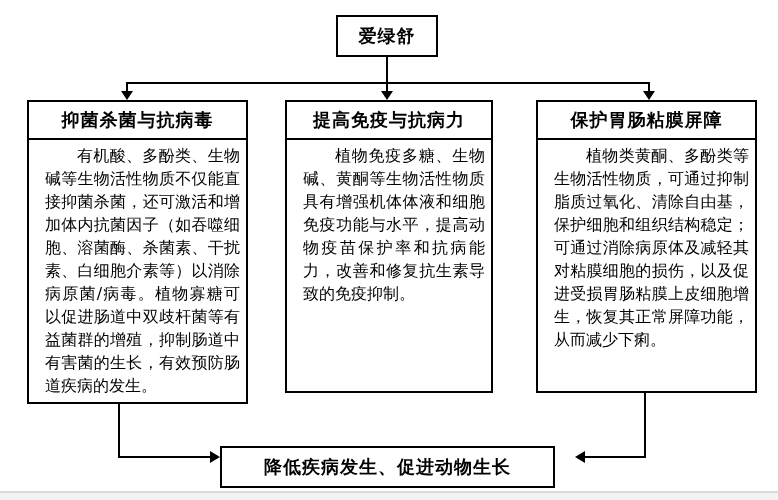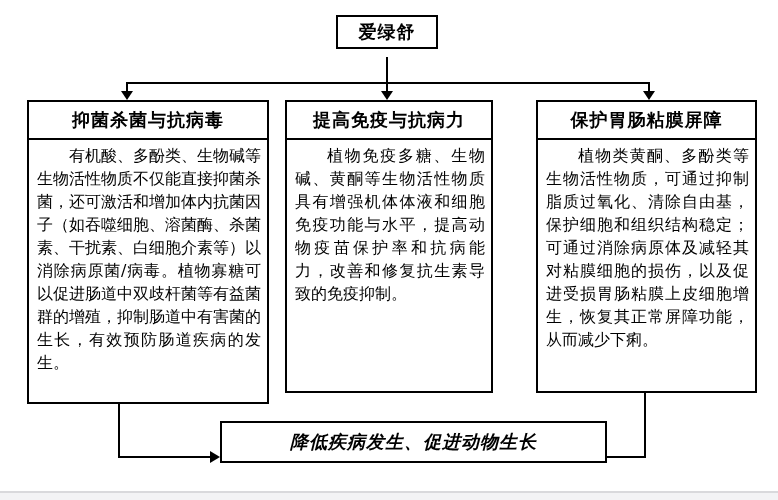--- a/index.html
+++ b/index.html
@@ -22,46 +22,46 @@
     font-weight:bold;
     font-size:18px;
     text-align:center;
     letter-spacing:1px;
   }
   .single-line{
     display:flex;align-items:center;justify-content:center;
   }
 
   
-  #root-node{left:336px;top:15px;width:102px;height:34px;justify-content:center;}
+  #root-node{left:336px;top:15px;width:102px;height:42px;justify-content:center;}
 
   
   .branch{top:100px;}
-  #branch-1{left:27px;width:242px;height:304px;}
+  #branch-1{left:27px;width:221px;height:304px;}
   #branch-2{left:285px;width:208px;height:293px;}
   #branch-3{left:536px;width:221px;height:293px;}
 
   .branch-header{
     box-sizing:border-box;
     height:38px;
     border-bottom:2px solid var(--line);
     display:flex;align-items:center;justify-content:center;
   }
   .branch-body{
     box-sizing:border-box;
-    padding:4px 6px 0 8px;
+    padding:4px 6px 0 16px;
     font-size:16px;
     line-height:23px;
     text-align:justify;
     text-indent:2em;
     word-break:break-all;
   }
 
   
-  #outcome-node{left:220px;top:421px;width:387px;height:42px;font-style:italic;}
+  #outcome-node{left:220px;top:446px;width:335px;height:42px;}
 
   
   .cline{position:absolute;background:var(--line);}
   .arrow-down{
     position:absolute;width:0;height:0;
     border-left:6px solid transparent;
     border-right:6px solid transparent;
     border-top:9px solid var(--line);
   }
   .arrow-right{

